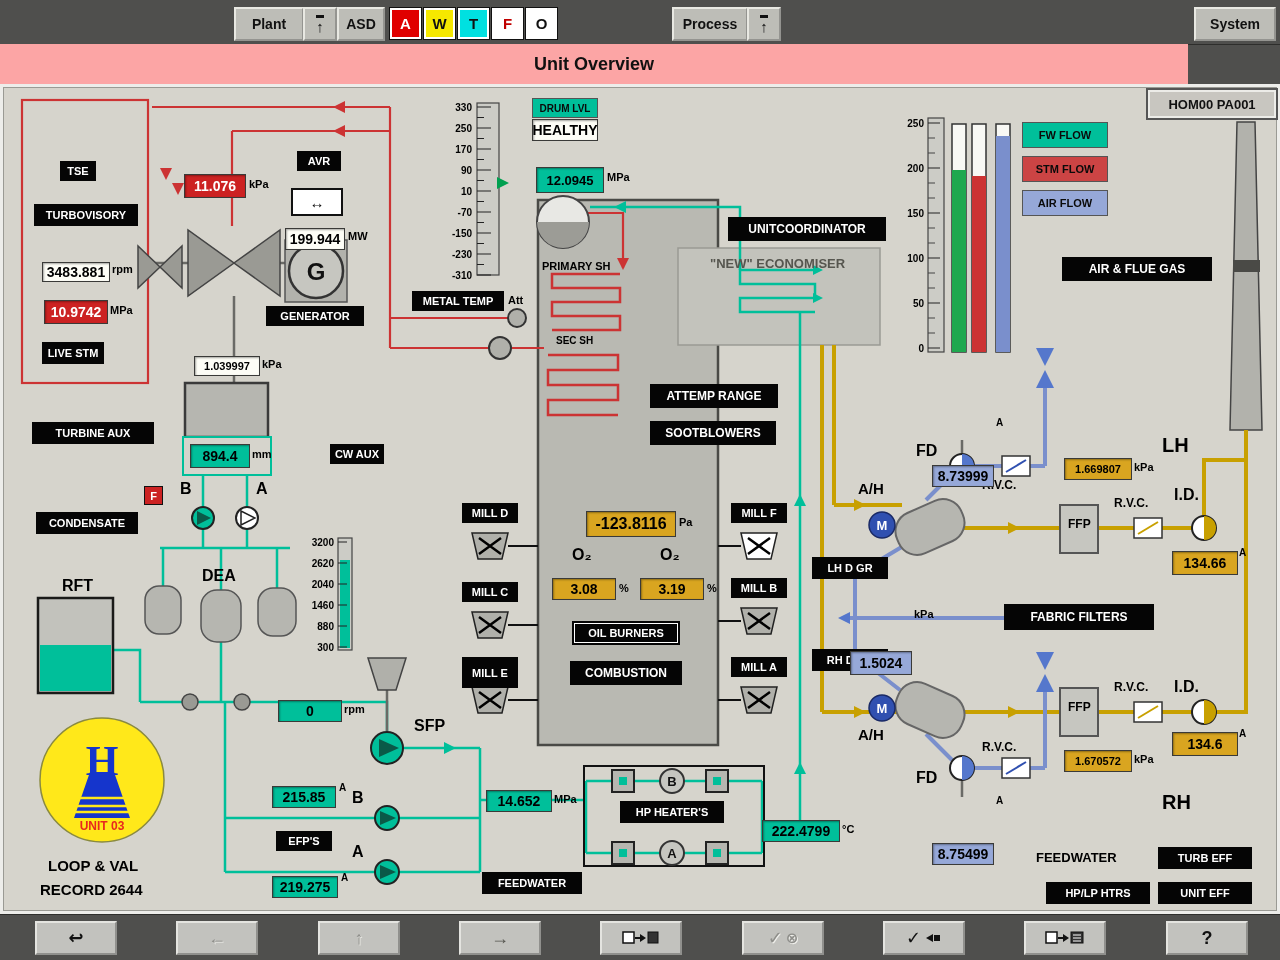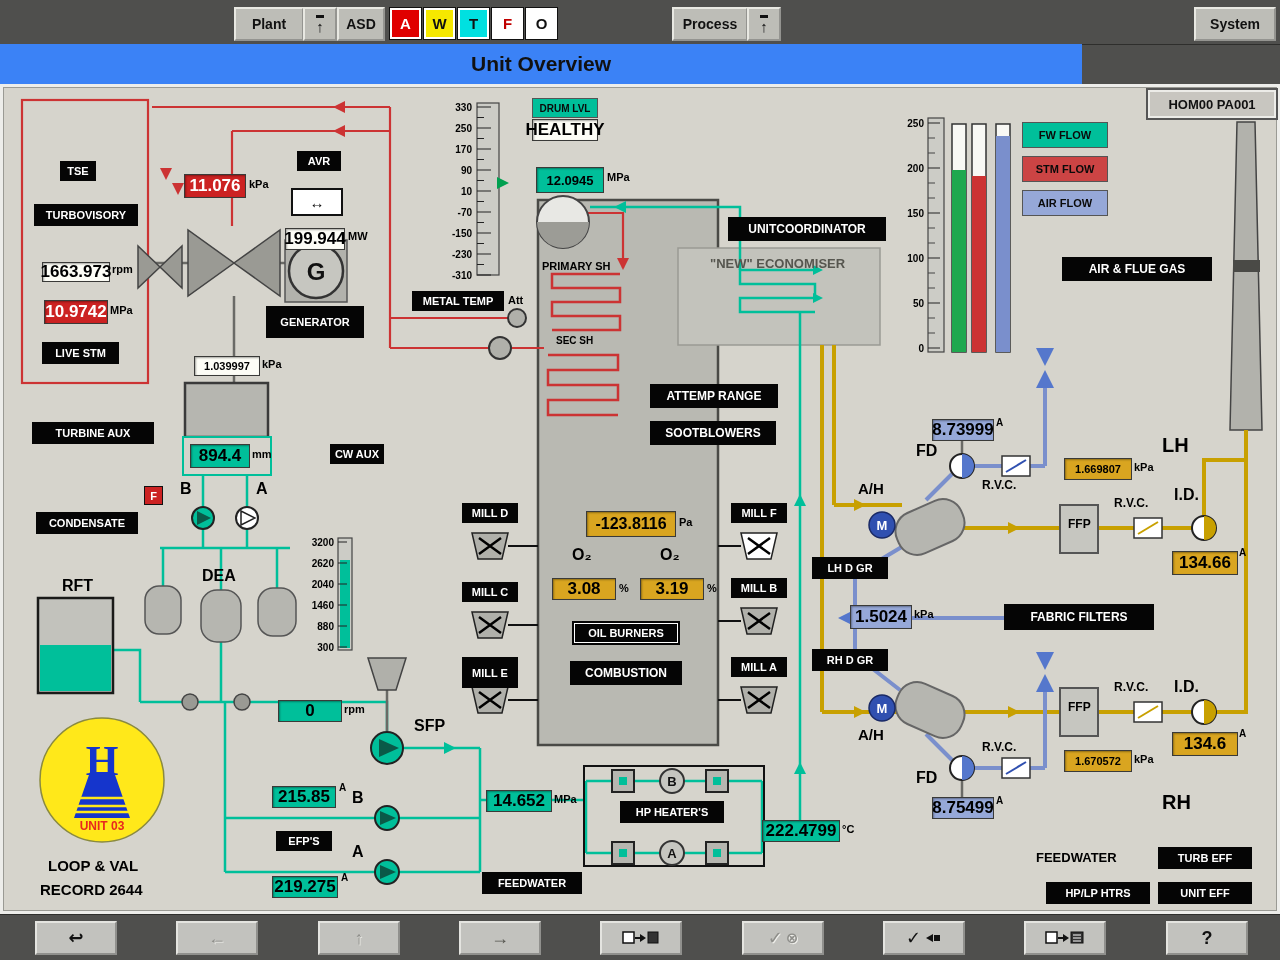--- a/index.html
+++ b/index.html
@@ -11,32 +11,32 @@
   
   .topbar{position:absolute;left:0;top:0;width:1280px;height:44px;background:#4F4F4D;border-bottom:1px solid #2e2e2c;}
   .timestamp{position:absolute;display:flex;align-items:center;justify-content:center;background:#060606;color:#D2531A;font-weight:bold;font-size:19px;letter-spacing:.5px;border:1px solid #777;}
   .btn3d{position:absolute;display:flex;align-items:center;justify-content:center;background:#bdbdb7;border:2px outset #e8e8e2;color:#111;font-weight:bold;font-size:14px;cursor:default;}
   .alm{position:absolute;display:flex;align-items:center;justify-content:center;font-weight:bold;font-size:15px;border:2px solid #fff;box-shadow:0 0 0 1px #111;}
   .alm-a{background:#E00000;color:#fff}.alm-w{background:#F6E800;color:#111}
   .alm-t{background:#00E0E0;color:#111}.alm-f{background:#fff;color:#C00000}.alm-o{background:#fff;color:#111}
   .upbar{display:inline-block;border-top:3px solid #111;padding-top:1px;line-height:1;font-size:15px;font-weight:bold;}
 
   
-  .titlebar{position:absolute;left:0;top:44px;width:1082px;height:40px;background:#3b82f6;border-bottom:1px solid #86867f;display:flex;align-items:center;justify-content:center;font-weight:bold;font-size:21px;color:#111;}
+  .titlebar{position:absolute;left:0;top:44px;width:1188px;height:40px;background:#fca5a5;border-bottom:1px solid #86867f;display:flex;align-items:center;justify-content:center;font-weight:bold;font-size:18px;color:#111;}
 
   
   .mainbg{position:absolute;left:0;top:84px;width:1280px;height:830px;background:#D6D4CC;box-shadow:inset 0 0 0 3px #EDEDEA, inset 0 0 0 4px #9a9a94;}
 
   .blk{position:absolute;background:#050505;color:#fff;font-weight:bold;font-size:11px;display:flex;align-items:center;justify-content:center;white-space:nowrap;}
   .blk.wb{box-shadow:inset 0 0 0 2px #050505, inset 0 0 0 3px #fff;}
-  .val{position:absolute;display:flex;align-items:center;justify-content:center;font-weight:bold;font-size:17px;border:1px solid #3a3a38;box-shadow:inset 1px 1px 2px rgba(0,0,0,.35);white-space:nowrap;}
+  .val{position:absolute;display:flex;align-items:center;justify-content:center;font-weight:bold;font-size:14px;border:1px solid #3a3a38;box-shadow:inset 1px 1px 2px rgba(0,0,0,.35);white-space:nowrap;}
   .v-teal{background:#00BF9A;color:#000;}
   .v-red{background:#CC2222;color:#fff;}
   .v-amber{background:#D9A520;color:#000;}
-  .v-blue{background:#96A8D8;color:#000;}
+  .v-blue{background:#96A8D8;color:#000;margin-top:46px;}
   .v-white{background:#FDFDF6;color:#000;}
   .unit{position:absolute;font-weight:bold;font-size:11px;color:#000;white-space:nowrap;line-height:1;}
   .unit.u10{font-size:10px;}
   .lbl{position:absolute;font-weight:bold;font-size:12px;color:#000;white-space:nowrap;line-height:1;}
   .s14{font-size:16px}.s15{font-size:15px}.s16{font-size:16px}.s20{font-size:20px}
   .legend{position:absolute;display:flex;align-items:center;justify-content:center;font-weight:bold;font-size:11px;color:#0a0a0a;border:1px solid #555;}
   .pageid{position:absolute;display:flex;align-items:center;justify-content:center;background:#C8C6C0;border:2px solid #555;box-shadow:inset 0 0 0 2px #ECECE8;font-weight:bold;font-size:13px;color:#111;}
   .flag{position:absolute;background:#CC2222;color:#fff;font-weight:bold;font-size:11px;display:flex;align-items:center;justify-content:center;border:1px solid #111;}
   .instr{position:absolute;background:#fff;border:2px solid #111;display:flex;align-items:center;justify-content:center;font-weight:bold;font-size:15px;color:#111;}
   .unitlogo-txt{position:absolute;color:#E8281E;font-weight:bold;font-size:12px;text-align:center;line-height:1;}
@@ -394,26 +394,26 @@
   <div class="blk" style="left:60px;top:161px;width:36px;height:20px">TSE</div>
   <div class="blk" style="left:34px;top:204px;width:104px;height:22px">TURBOVISORY</div>
   <div class="val v-red" style="left:184px;top:174px;width:60px;height:22px">11.076</div>
   <div class="unit" style="left:249px;top:179px">kPa</div>
   <div class="blk" style="left:297px;top:151px;width:44px;height:20px">AVR</div>
   <div class="instr" style="left:291px;top:188px;width:48px;height:24px">
       <span>↔</span>
     </div>
   <div class="val v-white" style="left:285px;top:228px;width:58px;height:20px">199.944</div>
   <div class="unit" style="left:348px;top:231px">MW</div>
-  <div class="val v-white" style="left:42px;top:262px;width:66px;height:18px">1663.973</div>
+  <div class="val v-white" style="left:42px;top:262px;width:66px;height:18px">3483.881</div>
   <div class="unit" style="left:112px;top:264px">rpm</div>
   <div class="val v-red" style="left:44px;top:300px;width:62px;height:22px">10.9742</div>
   <div class="unit" style="left:110px;top:305px">MPa</div>
-  <div class="blk" style="left:42px;top:342px;width:77px;height:22px">LIVE STM</div>
-  <div class="blk" style="left:266px;top:306px;width:98px;height:32px">GENERATOR</div>
+  <div class="blk" style="left:42px;top:342px;width:62px;height:22px">LIVE STM</div>
+  <div class="blk" style="left:266px;top:306px;width:98px;height:20px">GENERATOR</div>
   <div class="blk" style="left:32px;top:422px;width:122px;height:22px">TURBINE AUX</div>
   <div class="blk" style="left:330px;top:444px;width:54px;height:20px">CW AUX</div>
 
   <div class="legend" style="left:532px;top:98px;width:64px;height:18px;background:#00BF9A;font-size:10px">DRUM LVL</div>
   <div class="val v-white" style="left:532px;top:119px;width:64px;height:20px">HEALTHY</div>
   <div class="val v-teal" style="left:536px;top:167px;width:66px;height:24px;font-size:13px">12.0945</div>
   <div class="unit" style="left:607px;top:172px">MPa</div>
 
   <div class="lbl" style="left:542px;top:261px;font-size:11px">PRIMARY SH</div>
   <div class="lbl" style="left:556px;top:336px;font-size:10px">SEC SH</div>

